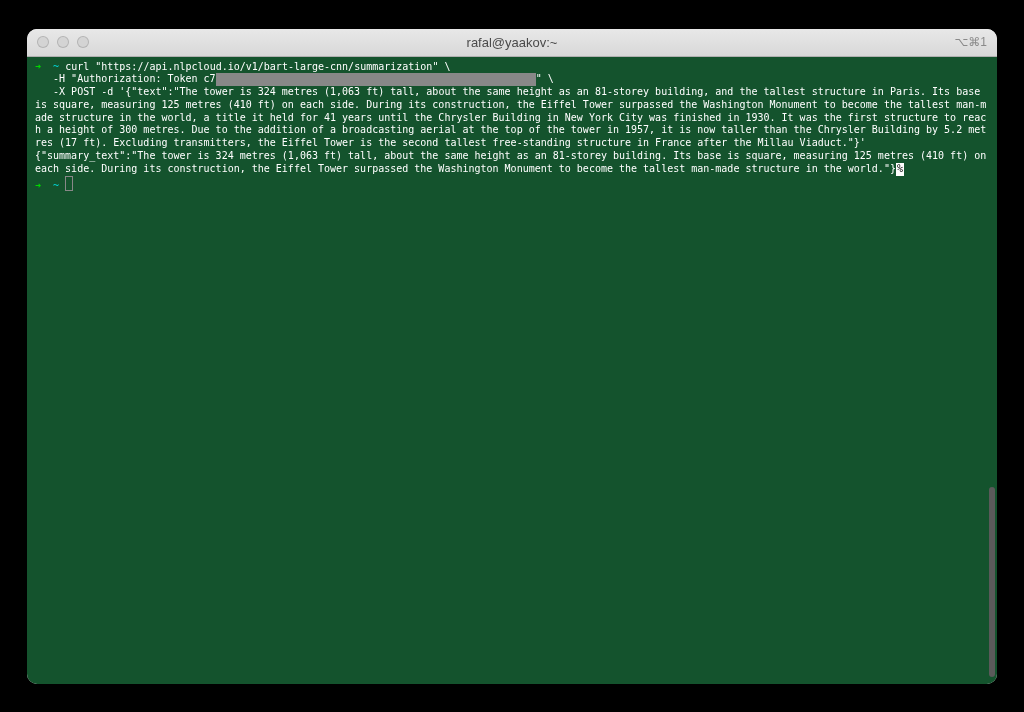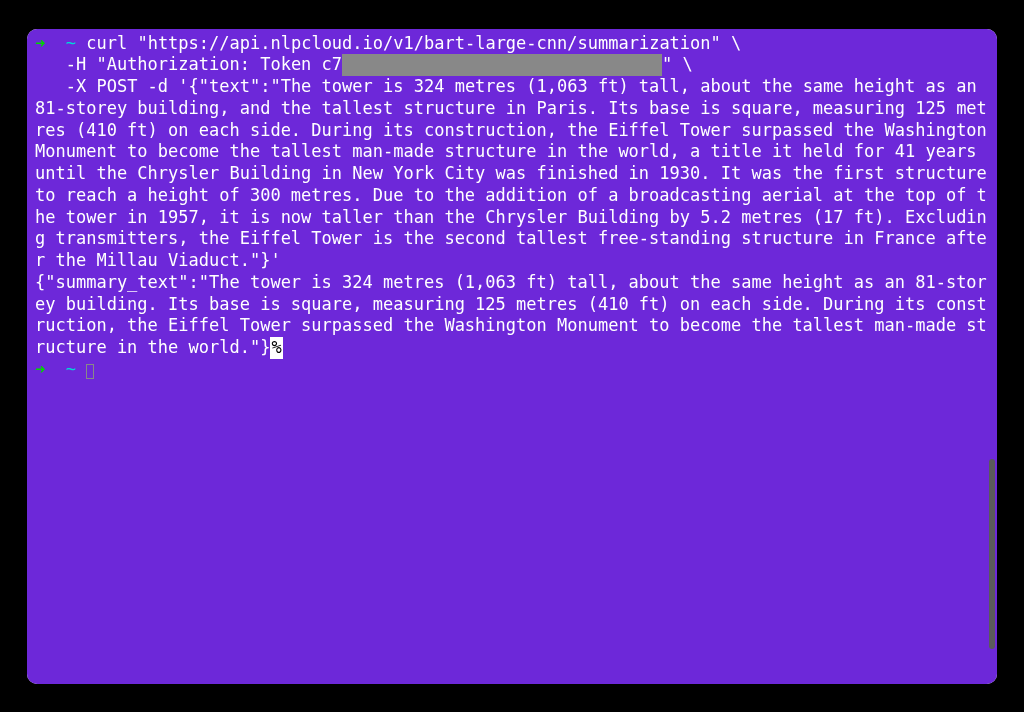--- a/index.html
+++ b/index.html
@@ -65,24 +65,24 @@
     .titlebar-right {
       position: absolute;
       right: 10px;
       font-family: -apple-system, sans-serif;
       font-size: 12px;
       color: #8a8a8a;
     }
     
     .terminal {
       flex: 1;
-      background: #6d28d9;
+      background: #14532d;
       color: #fff;
       padding: 4px 8px;
-      font-size: 17px;
+      font-size: 10px;
       line-height: 1.28;
       overflow-y: auto;
       position: relative;
       white-space: pre-wrap;
       word-break: break-all;
     }
     
     .arrow {
       color: #00d700;
     }
@@ -122,19 +122,28 @@
     }
     
     .line {
       display: block;
     }
   </style>
 </head>
 <body>
 
 <div class="window">
+  <div class="titlebar">
+    <div class="traffic-lights">
+      <div class="traffic-light"></div>
+      <div class="traffic-light"></div>
+      <div class="traffic-light"></div>
+    </div>
+    <div class="title">rafal@yaakov:~</div>
+    <div class="titlebar-right">⌥⌘1</div>
+  </div>
 
   <div class="terminal"><span class="line"><span class="arrow">➜</span>  <span class="tilde">~</span> <span>curl "https://api.nlpcloud.io/v1/bart-large-cnn/summarization" \</span></span><span class="line"><span>   -H "Authorization: Token c7</span><span class="redacted" style="width:320px">&nbsp;</span><span>" \</span></span><span>   -X POST -d '{"text":"The tower is 324 metres (1,063 ft) tall, about the same height as an 81-storey building, and the tallest structure in Paris. Its base is square, measuring 125 metres (410 ft) on each side. During its construction, the Eiffel Tower surpassed the Washington Monument to become the tallest man-made structure in the world, a title it held for 41 years until the Chrysler Building in New York City was finished in 1930. It was the first structure to reach a height of 300 metres. Due to the addition of a broadcasting aerial at the top of the tower in 1957, it is now taller than the Chrysler Building by 5.2 metres (17 ft). Excluding transmitters, the Eiffel Tower is the second tallest free-standing structure in France after the Millau Viaduct."}'</span>
 <span>{"summary_text":"The tower is 324 metres (1,063 ft) tall, about the same height as an 81-storey building. Its base is square, measuring 125 metres (410 ft) on each side. During its construction, the Eiffel Tower surpassed the Washington Monument to become the tallest man-made structure in the world."}</span><span class="percent-block">%</span>
 <span class="arrow">➜</span>  <span class="tilde">~</span> <span class="cursor"></span>
     <div class="scrollbar"></div>
   </div>
 </div>
 
 </body></html>

